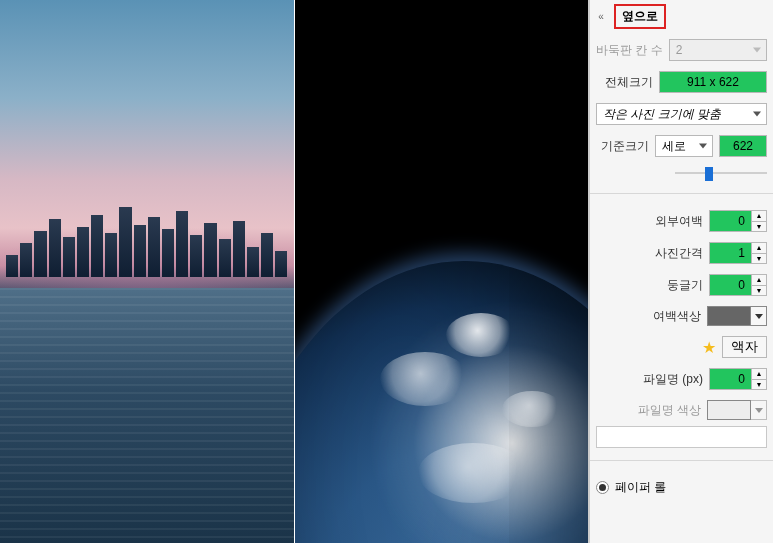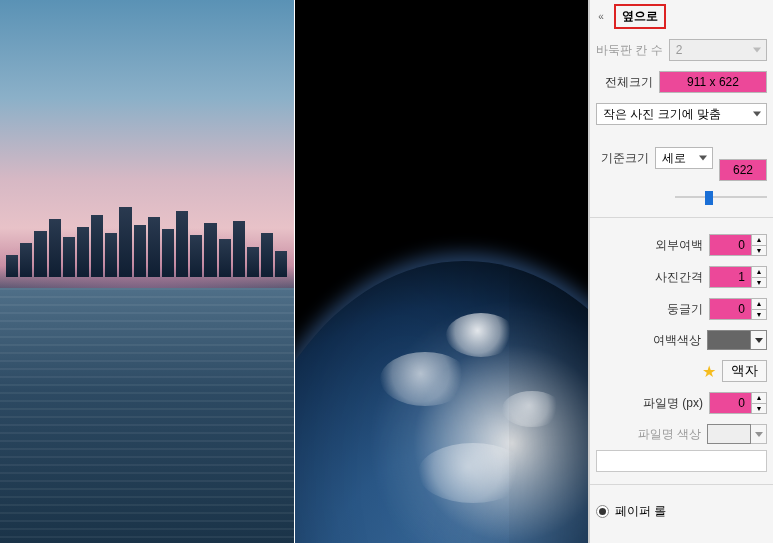--- a/index.html
+++ b/index.html
@@ -32,21 +32,21 @@
 
   .panel { flex: 1; background:#f5f5f5; border-left:1px solid #ccc; padding: 4px 6px 6px 6px; display:flex; flex-direction:column; gap:6px; height:543px; overflow:hidden; }
   .tabs { display:flex; align-items:center; gap:8px; margin-left:0; }
   .arrow-left { font-size:10px; color:#666; width:10px; text-align:center; cursor:pointer; }
   .tab { padding:2px 6px; cursor:pointer; color:#333; }
   .tab.active { border:2px solid #d22; color:#000; font-weight:700; }
   .row { display:flex; align-items:center; justify-content:flex-end; gap:6px; margin-top:4px; }
   .rowL { display:flex; align-items:center; gap:6px; margin-top:4px; }
   .label { color:#333;text-align:right; }
   .label.dim { color:#9a9a9a; }
-  .field, .select, .num, .txt { border:1px solid #b8b8b8; background:#ec4899; height:22px; font-size:12px; padding:0 6px; }
+  .field, .select, .num, .txt { border:1px solid #b8b8b8; background:#22c55e; height:22px; font-size:12px; padding:0 6px; }
   .field.dim, .select.dim, .txt.dim { background:#eee; color:#9a9a9a; }
   .select { appearance:none; position:relative; padding-right:18px; background:#fff; }
   .sel-wrap { position:relative; display:inline-block; }
   .sel-wrap::after { content:""; position:absolute; right:6px; top:50%; width:0;height:0;border-left:4px solid transparent;border-right:4px solid transparent;border-top:5px solid #555; transform:translateY(-50%); pointer-events:none; }
   .sel-wrap.dim::after { border-top-color:#bbb; }
   .num-wrap { display:flex; }
   .num { width:42px; text-align:right; border-right:none; }
   .spin { display:flex; flex-direction:column; border:1px solid #b8b8b8; width:16px; height:22px; }
   .spin div { flex:1; display:flex; align-items:center; justify-content:center; font-size:7px; line-height:1; background:#f7f7f7; cursor:pointer; }
   .spin div:first-child { border-bottom:1px solid #b8b8b8; }
@@ -128,30 +128,30 @@
       </span>
     </div>
 
     <div class="row">
       <span class="label">전체크기</span>
       <input class="txt" readonly="" value="911 x 622" style="">
     </div>
 
     <div class="rowL">
       <span class="sel-wrap" style="flex:1;">
-        <input class="select wide" style="width: 100%;" readonly="" value="작은 사진 크기에 맞춤">
+        <input class="select wide" style="width: 100%; font-style: italic;" readonly="" value="작은 사진 크기에 맞춤">
       </span>
     </div>
 
     <div class="row">
       <span class="label">기준크기</span>
       <span class="sel-wrap">
         <input class="select" style="width: 58px;" readonly="" value="세로">
       </span>
-      <input class="txt" style="width: 48px; margin-top: 24px;" value="622">
+      <input class="txt" style="width: 48px;" value="622">
     </div>
 
     <div class="slider-row">
       <div class="slider">
         <div class="slider-track"></div>
           <div class="slider-thumb"></div>
       </div>
     </div>
 
 

